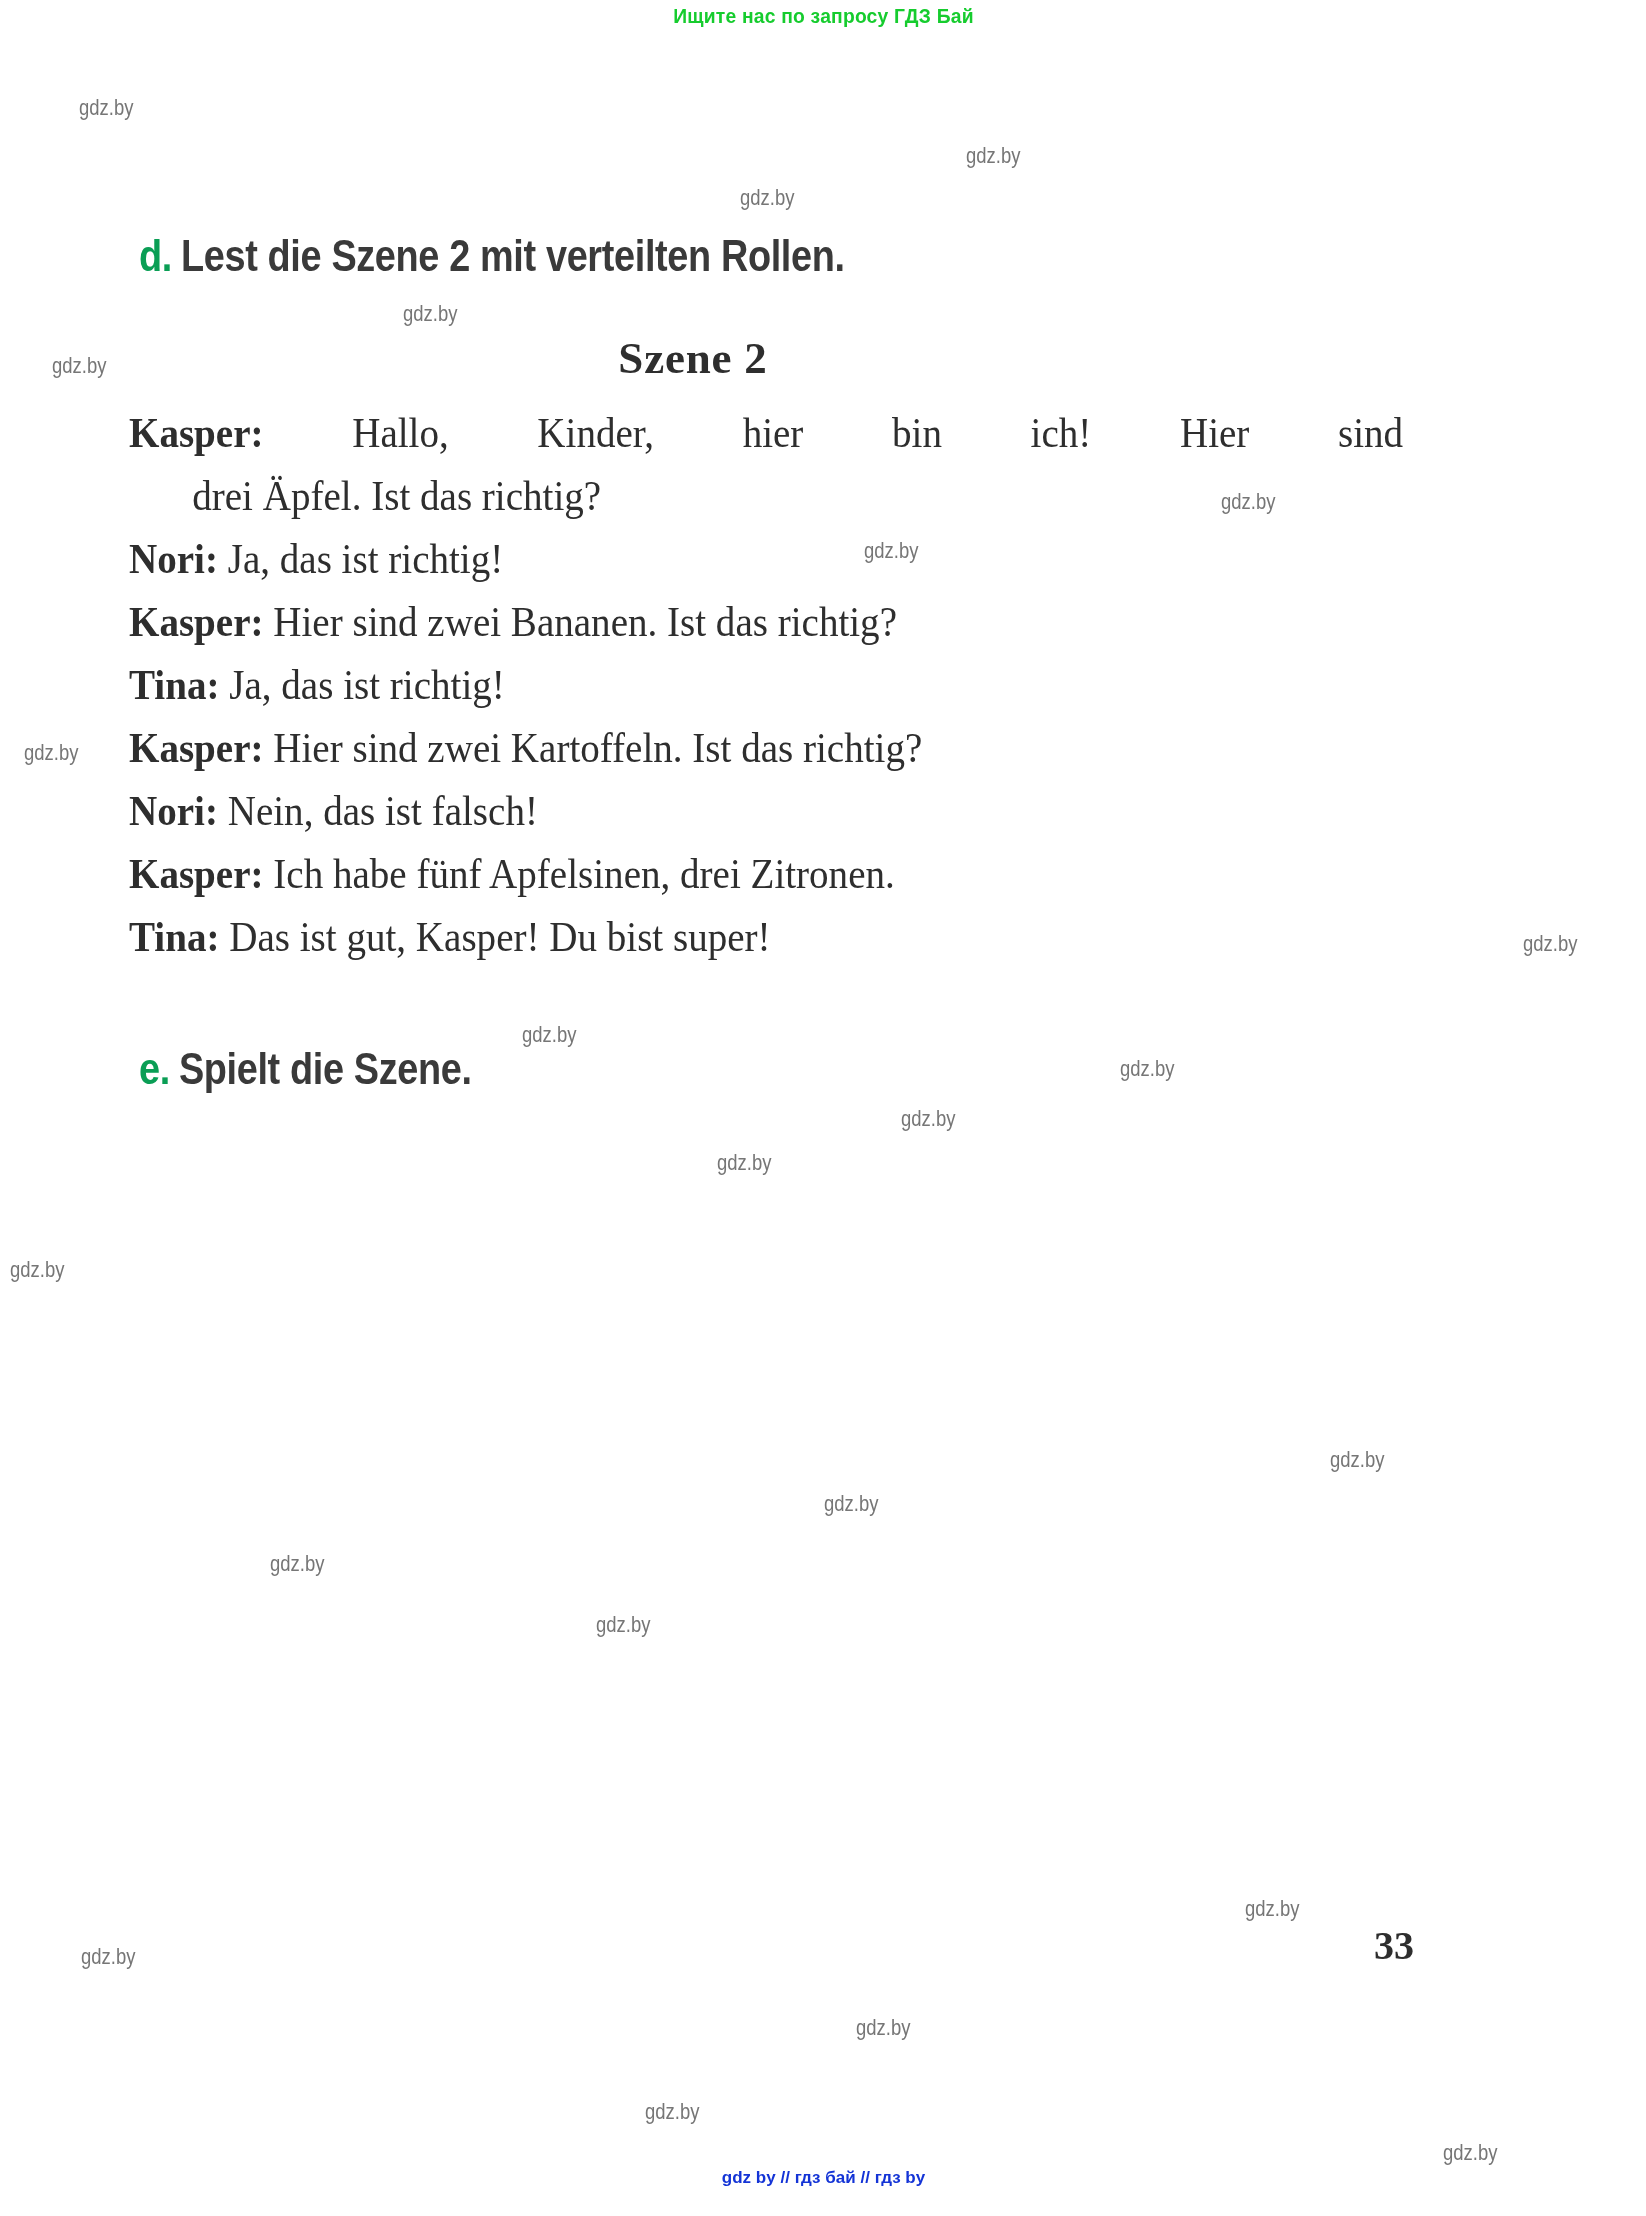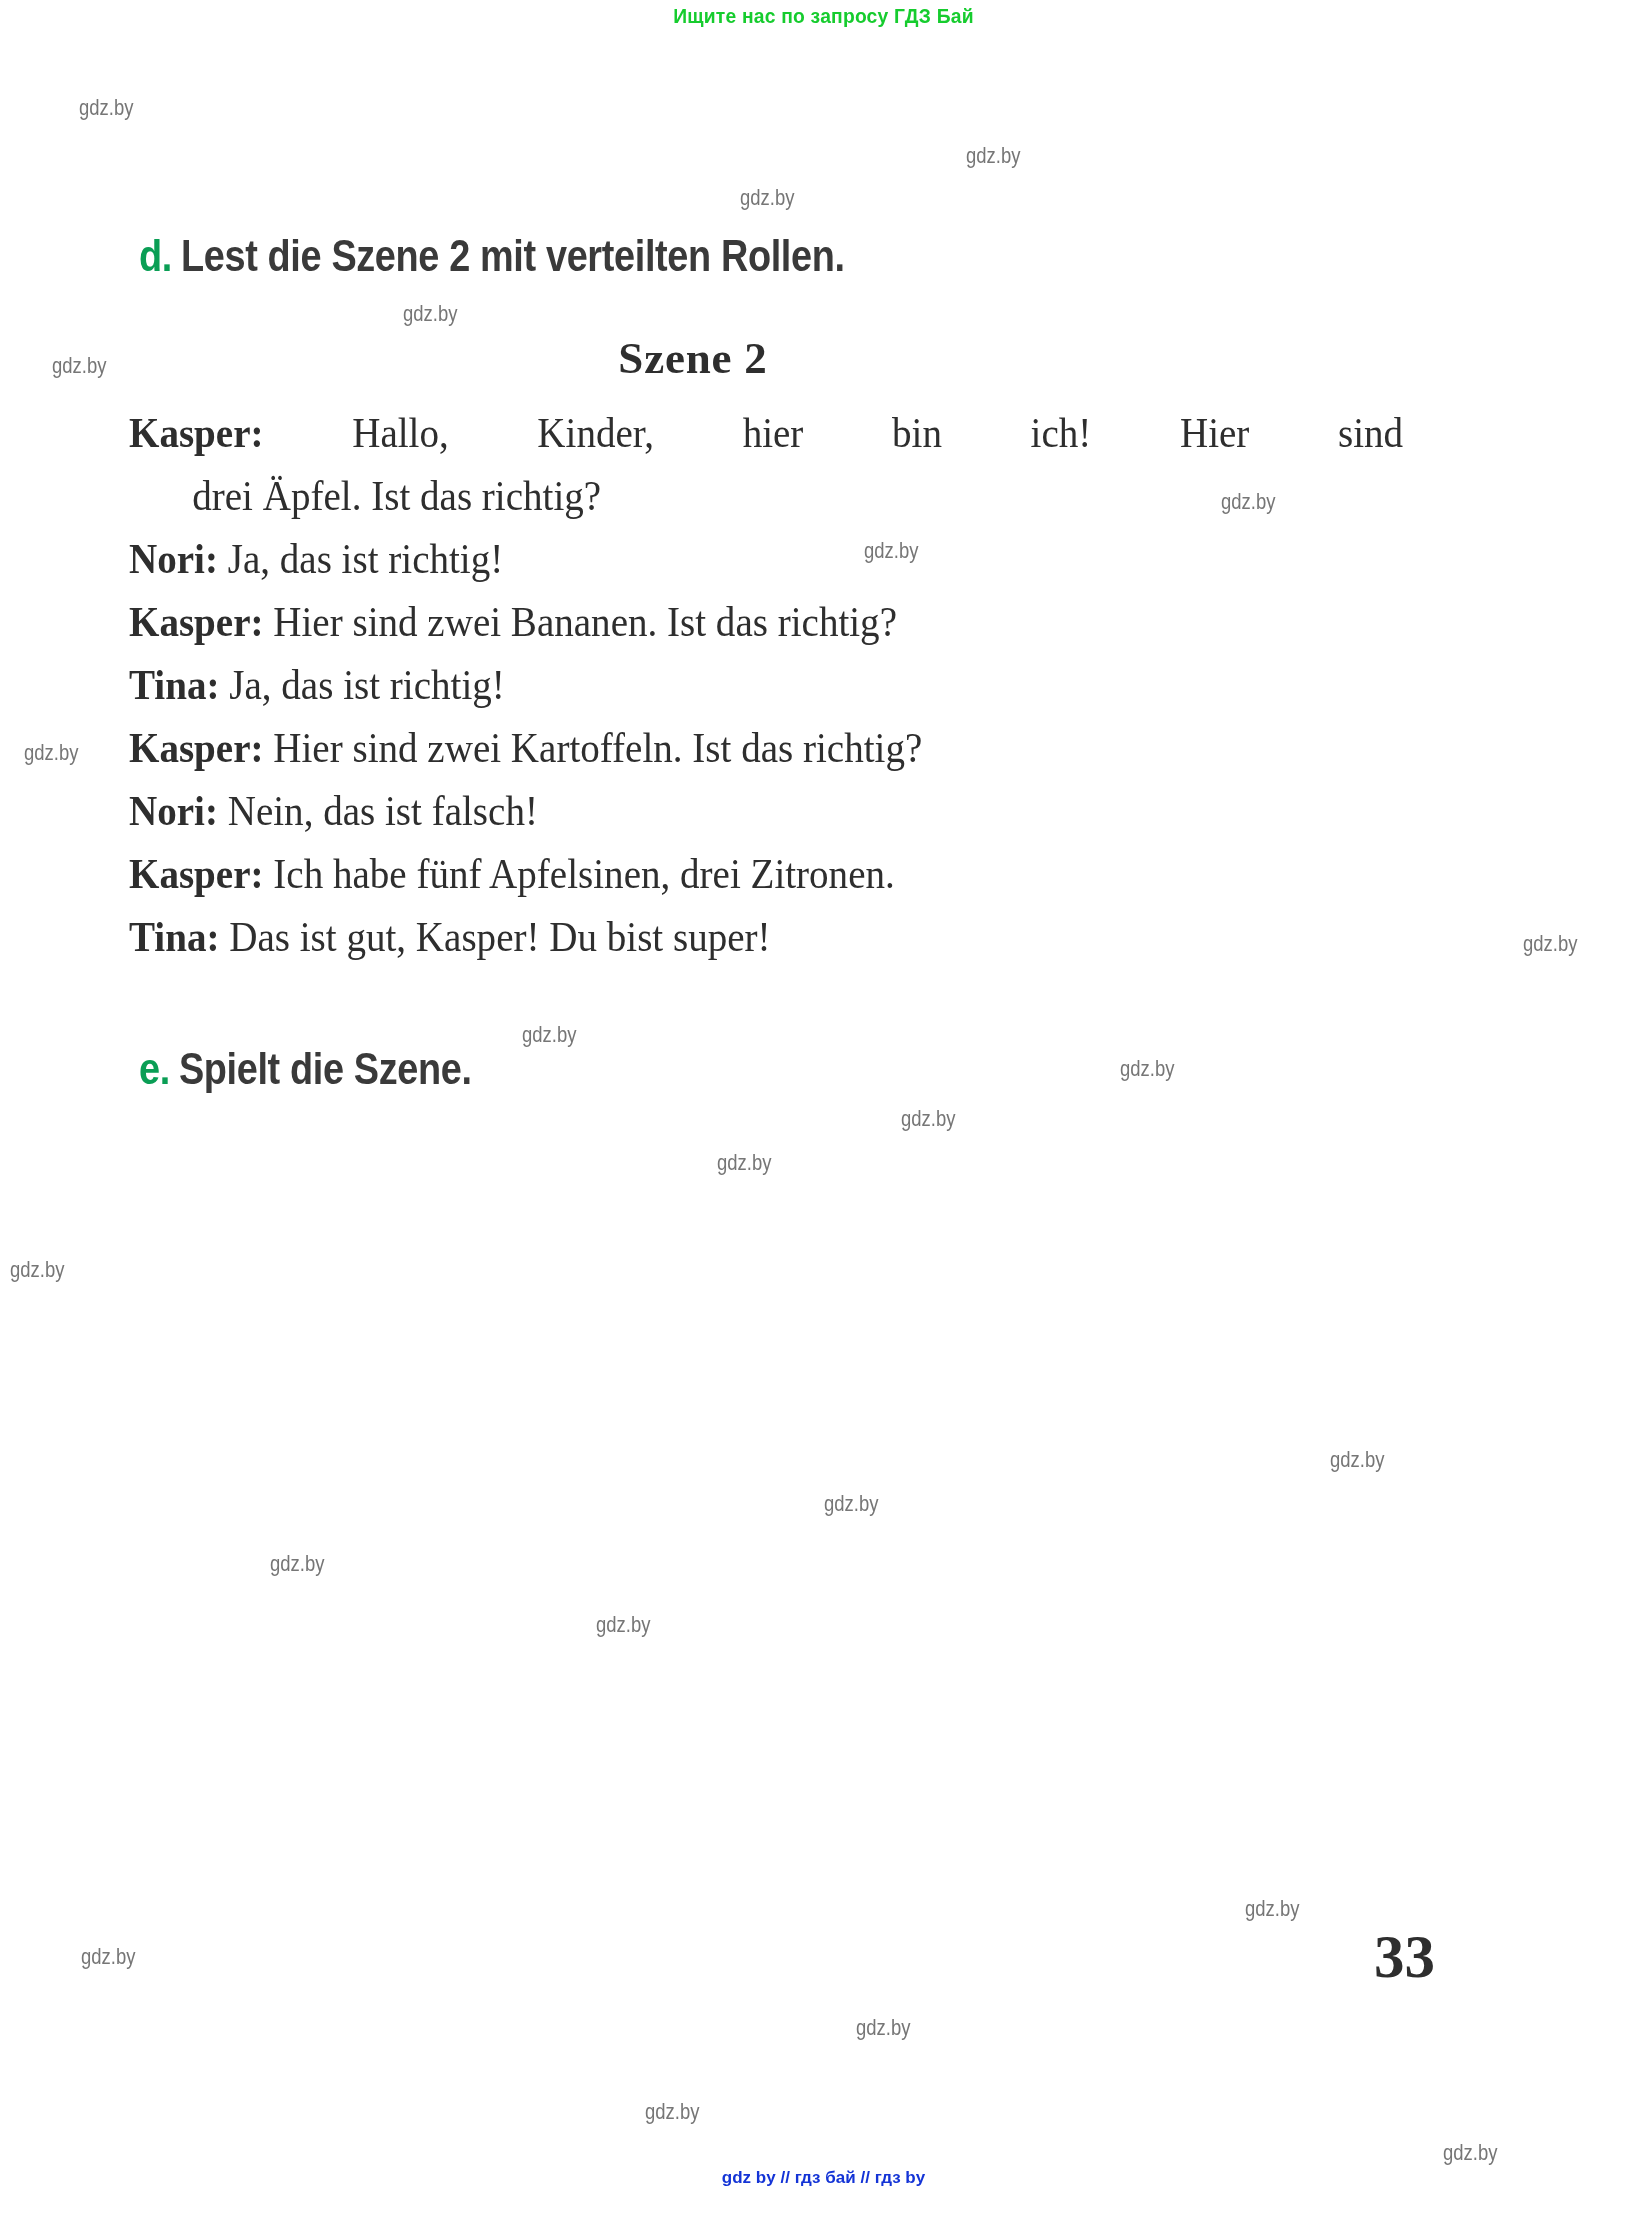--- a/index.html
+++ b/index.html
@@ -102,21 +102,21 @@
   }
   .d-line.cont {
     padding-left: 68px;
   }
 
   
   .page-number {
     position: absolute;
     font-family: "Liberation Serif", "DejaVu Serif", serif;
     font-weight: 700;
-    font-size: 61px;
+    font-size: 40px;
     color: #2e2e2e;
   }
 
   
   .copyright {
     position: absolute;
     left: 0;
     width: 1647px;
     text-align: center;
     font-family: "Liberation Sans", "DejaVu Sans", sans-serif;

